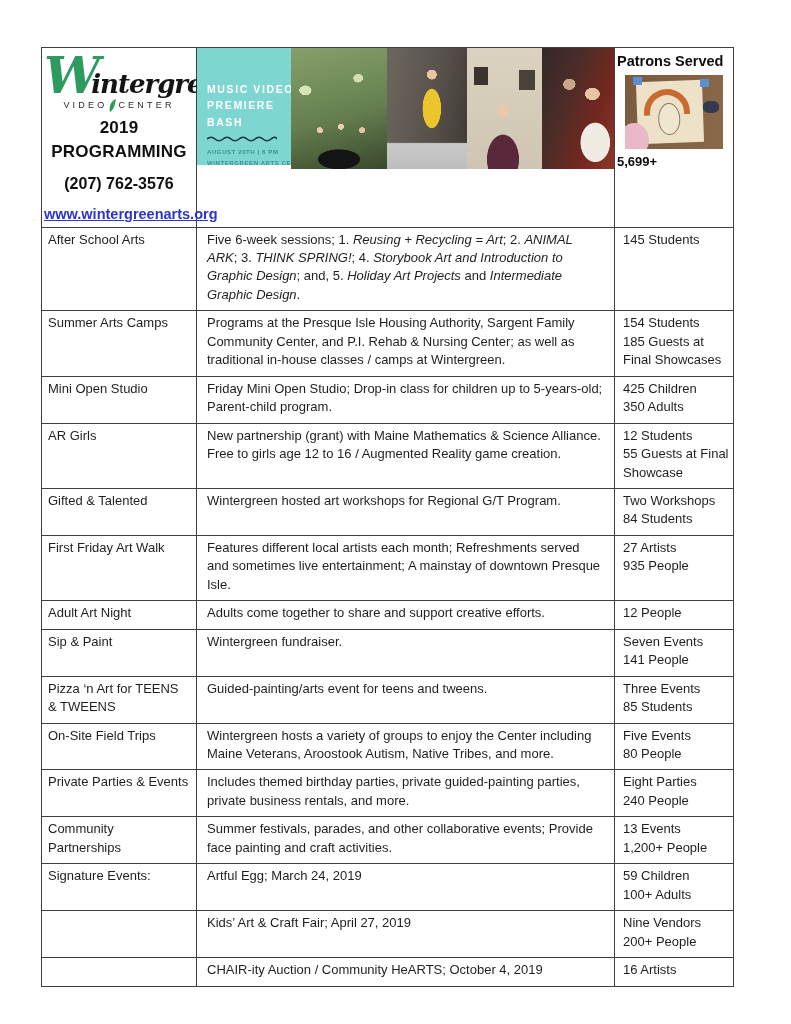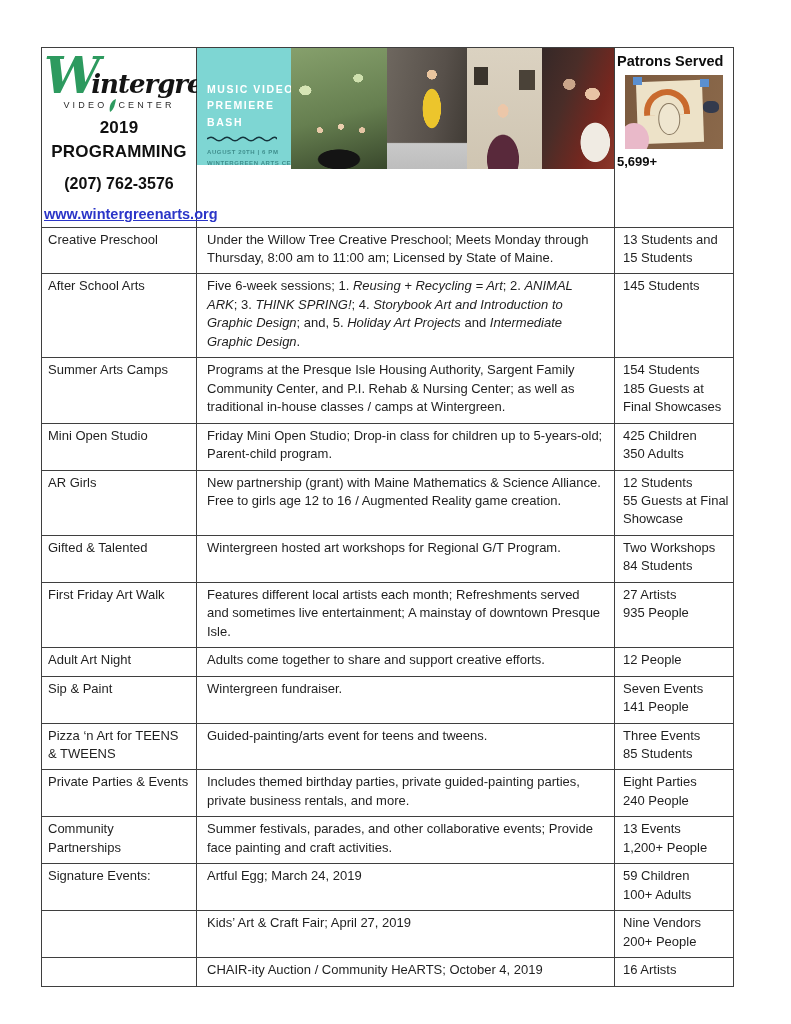--- a/index.html
+++ b/index.html
@@ -158,26 +158,20 @@
               <div class="face-oval"></div>
             </div>
             <div class="tape t1"></div>
             <div class="tape t2"></div>
             <div class="shoe"></div>
             <div class="sleeve"></div>
           </div>
           <div class="patrons-value">5,699+</div>
         </td>
       </tr>
-    <tr>
-          <td class="program-cell">Creative Preschool</td>
-          <td class="desc-cell"><span>Under the Willow Tree Creative Preschool; Meets Monday through Thursday, 8:00 am to 11:00 am; Licensed by State of Maine.</span></td>
-          <td class="stats-cell">13 Students and
-15 Students</td>
-        </tr>
         <tr>
           <td class="program-cell">After School Arts</td>
           <td class="desc-cell"><span>Five 6-week sessions; 1. </span><span class="it">Reusing + Recycling = Art</span><span>; 2. </span><span class="it">ANIMAL ARK</span><span>; 3. </span><span class="it">THINK SPRING!</span><span>; 4. </span><span class="it">Storybook Art and Introduction to Graphic Design</span><span>; and, 5. </span><span class="it">Holiday Art Projects</span><span> and </span><span class="it">Intermediate Graphic Design</span><span>.</span></td>
           <td class="stats-cell">145 Students</td>
         </tr>
         <tr>
           <td class="program-cell">Summer Arts Camps</td>
           <td class="desc-cell"><span>Programs at the Presque Isle Housing Authority, Sargent Family Community Center, and P.I. Rehab &amp; Nursing Center; as well as traditional in-house classes / camps at Wintergreen.</span></td>
           <td class="stats-cell">154 Students
 185 Guests at
@@ -219,20 +213,26 @@
           <td class="stats-cell">Seven Events
 141 People</td>
         </tr>
         <tr>
           <td class="program-cell">Pizza ‘n Art for TEENS &amp; TWEENS</td>
           <td class="desc-cell"><span>Guided-painting/arts event for teens and tweens.</span></td>
           <td class="stats-cell">Three Events
 85 Students</td>
         </tr>
         <tr>
+          <td class="program-cell">On-Site Field Trips</td>
+          <td class="desc-cell"><span>Wintergreen hosts a variety of groups to enjoy the Center including Maine Veterans, Aroostook Autism, Native Tribes, and more.</span></td>
+          <td class="stats-cell">Five Events
+80 People</td>
+        </tr>
+        <tr>
           <td class="program-cell">Private Parties &amp; Events</td>
           <td class="desc-cell"><span>Includes themed birthday parties, private guided-painting parties, private business rentals, and more.</span></td>
           <td class="stats-cell">Eight Parties
 240 People</td>
         </tr>
         <tr>
           <td class="program-cell">Community Partnerships</td>
           <td class="desc-cell"><span>Summer festivals, parades, and other collaborative events; Provide face painting and craft activities.</span></td>
           <td class="stats-cell">13 Events
 1,200+ People</td>

